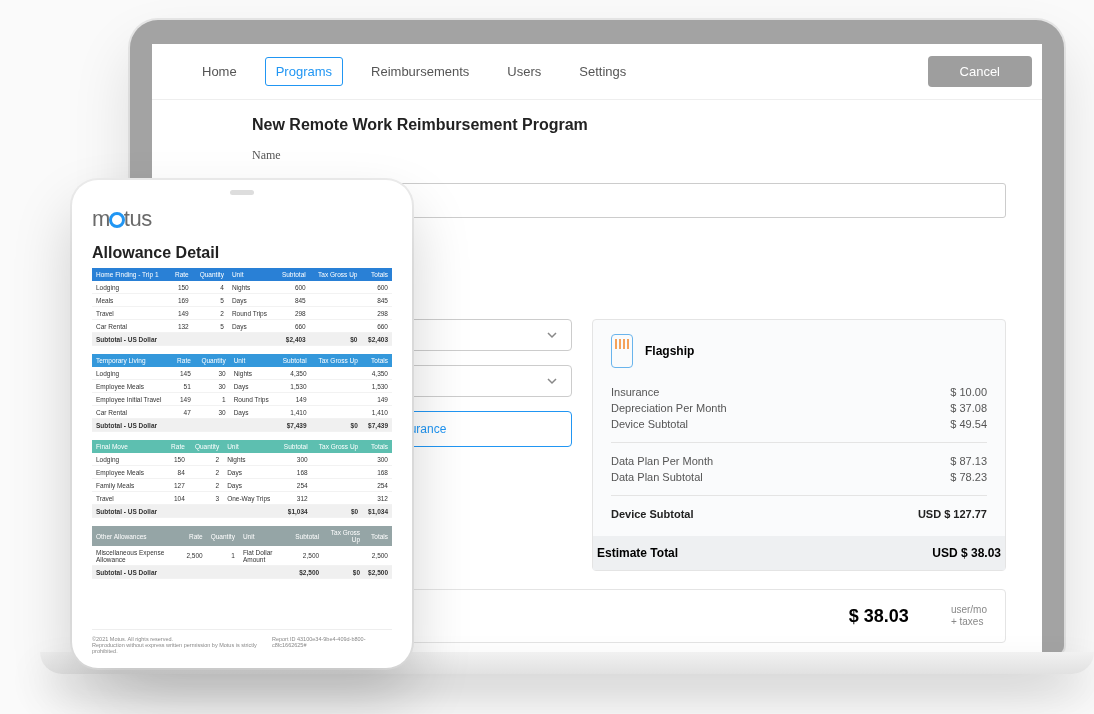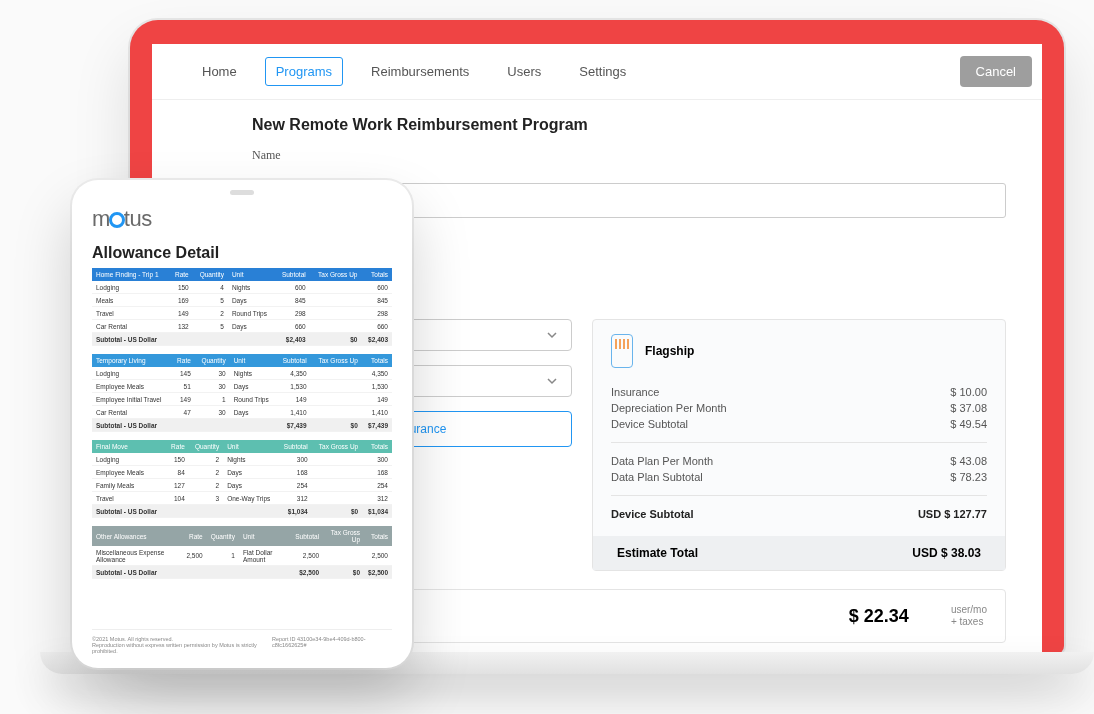--- a/index.html
+++ b/index.html
@@ -1,28 +1,28 @@
 <!DOCTYPE html>
 <html><head>
 <meta charset="utf-8">
 <style>
 * { box-sizing: border-box; margin: 0; padding: 0; }
 body { font-family: -apple-system, BlinkMacSystemFont, "Segoe UI", Arial, sans-serif; background: #fafafa; width: 1094px; height: 714px; position: relative; overflow: hidden; }
 
 
-.laptop { position: absolute; top: 20px; left: 130px; right: 30px; bottom: 60px; background: #ef4444; border-radius: 28px 28px 8px 8px; box-shadow: 0 30px 60px rgba(0,0,0,0.12), 0 0 0 2px #e8e8e8; padding: 24px 22px 0 22px; }
+.laptop { position: absolute; top: 20px; left: 130px; right: 30px; bottom: 60px; background: #a3a3a3; border-radius: 28px 28px 8px 8px; box-shadow: 0 30px 60px rgba(0,0,0,0.12), 0 0 0 2px #e8e8e8; padding: 24px 22px 0 22px; }
 .laptop-base { position:absolute; bottom:40px; left:40px; right:0; height:22px; background:linear-gradient(#f1f1f1,#e1e1e1); border-radius:0 0 60px 60px; box-shadow:0 20px 40px rgba(0,0,0,0.12); }
 .screen { background:#fff; height:100%; overflow:hidden; }
 
 
 .nav { display:flex; align-items:center; gap:18px; padding:12px 0 12px 40px; border-bottom:1px solid #eee; font-size:13px; }
 .nav-item { color:#555; cursor:pointer; padding:6px 10px; }
 .nav-item.active { color:#2196f3; border:1px solid #2196f3; border-radius:3px;text-align:center; }
 .nav-spacer { flex:1; }
-.btn { border:none; border-radius:4px; padding:8px 16px; font-size:13px; cursor:pointer; }
+.btn { border:none; border-radius:4px; padding:8px 32px; font-size:13px; cursor:pointer; }
 .btn-cancel { background:#9e9e9e; color:#fff; margin-right:10px;}
 .btn-save { background:#2196f3; color:#fff; }
 
 
 .content { padding:16px 36px 0 100px; }
 .page-title { font-weight:700; font-size:16px; color:#222; margin-bottom:14px;}
 .field-label { font-size:12px; color:#555; margin-bottom:20px; display:block;font-family:Liberation Serif, serif;}
 .text-input { width:100%; border:1px solid #ccc; border-radius:3px; padding:9px 12px; font-size:13px; color:#333; }
 
 .row2 { display:flex; gap:20px; margin-top:18px; align-items:flex-start;}
@@ -42,21 +42,21 @@
 .ins-btn { border:1px solid #2196f3; color:#2196f3; border-radius:4px; padding:10px 14px; font-size:12px; background:#fff; text-align:center;}
 
 .flagship { flex:1; border:1px solid #e4e4e4; border-radius:4px; background:#fafbfc; padding:14px 18px;}
 .flag-head { display:flex; align-items:center; gap:12px; margin-bottom:16px;}
 .phone-ico { width:22px; height:34px; border:1.5px solid #69b4ec; border-radius:4px; position:relative;}
 .phone-ico::after{content:"";position:absolute;top:4px;left:3px;right:3px;height:10px;background:repeating-linear-gradient(90deg,#f5a25a 0 2px,transparent 2px 4px);}
 .flag-title { font-weight:700; font-size:12px; }
 .kv { display:flex; justify-content:space-between; font-size:11px; color:#555; padding:2px 0;}
 .divider { height:1px; background:#e4e4e4; margin:10px 0;}
 .kv.bold { font-weight:700; color:#222;}
-.est-row { display:flex; justify-content:space-between; background:#eef0f2; padding:10px 24px; margin:14px -18px -14px -18px; font-weight:700; font-size:12px;}
+.est-row { display:flex; justify-content:space-between; background:#eef0f2; padding:10px 4px; margin:14px -18px -14px -18px; font-weight:700; font-size:12px;}
 
 .summary { display:flex; justify-content:flex-end; align-items:center; gap:14px; border:1px solid #e4e4e4; border-radius:4px; padding:14px 18px; margin-top:18px;}
 .taxnote { font-size:10px; color:#888; margin-right:auto;}
 .sum-val { font-weight:700; font-size:18px;}
 .sum-unit { font-size:10px; color:#888; line-height:1.2;margin-left:28px;}
 
 
 .tablet { position:absolute; top:180px; left:72px; width:340px; height:488px; background:#fff; border-radius:26px; box-shadow:0 30px 60px rgba(0,0,0,0.18), 0 0 0 2px #eee; padding:26px 20px 16px 20px; overflow:hidden;}
 .tnotch { position:absolute; top:10px; left:50%; transform:translateX(-50%); width:24px; height:5px; background:#ddd; border-radius:3px;}
 .logo { font-size:22px; font-weight:500; color:#6a6a6a; letter-spacing:-0.5px; margin-bottom:12px;}
@@ -132,41 +132,41 @@
               <span>Depreciation Per Month</span>
               <span>$ 37.08</span>
             </div>
           <div class="kv">
               <span>Device Subtotal</span>
               <span>$ 49.54</span>
             </div>
           <div class="divider"></div>
           <div class="kv">
               <span>Data Plan Per Month</span>
-              <span>$ 43.08</span>
+              <span>$ 87.13</span>
             </div>
           <div class="kv">
               <span>Data Plan Subtotal</span>
               <span>$ 78.23</span>
             </div>
           <div class="divider"></div>
           <div class="kv bold">
               <span>Device Subtotal</span>
               <span>USD $ 127.77</span>
             </div>
           <div class="est-row">
               <span>Estimate Total</span>
               <span>USD $ 38.03</span>
             </div>
         </div>
       </div>
 
       <div class="summary">
         <span class="taxnote">taxes will vary by location.</span>
-        <span class="sum-val">$ 22.34</span>
+        <span class="sum-val">$ 38.03</span>
         <div class="sum-unit">
             <div>user/mo</div>
             <div>+ taxes</div>
           </div>
       </div>
     </div>
   </div>
 </div>
 <div class="laptop-base"></div>
 

